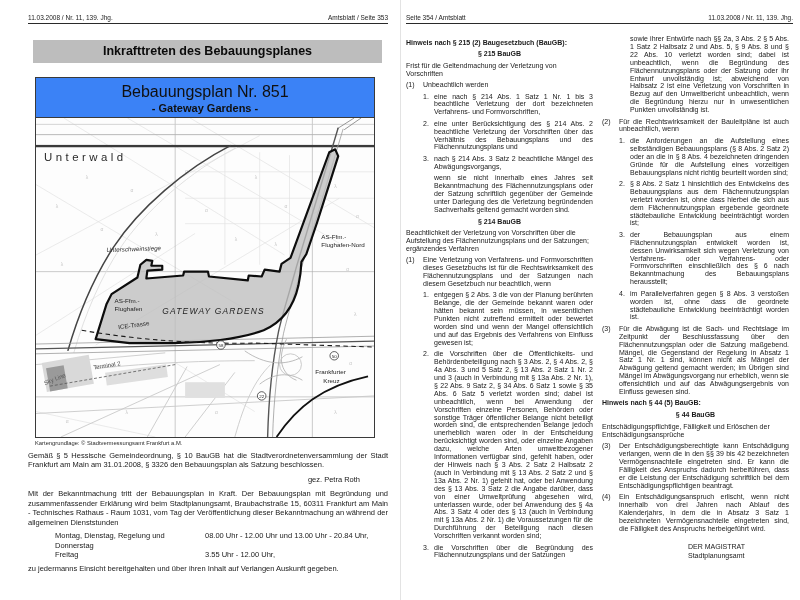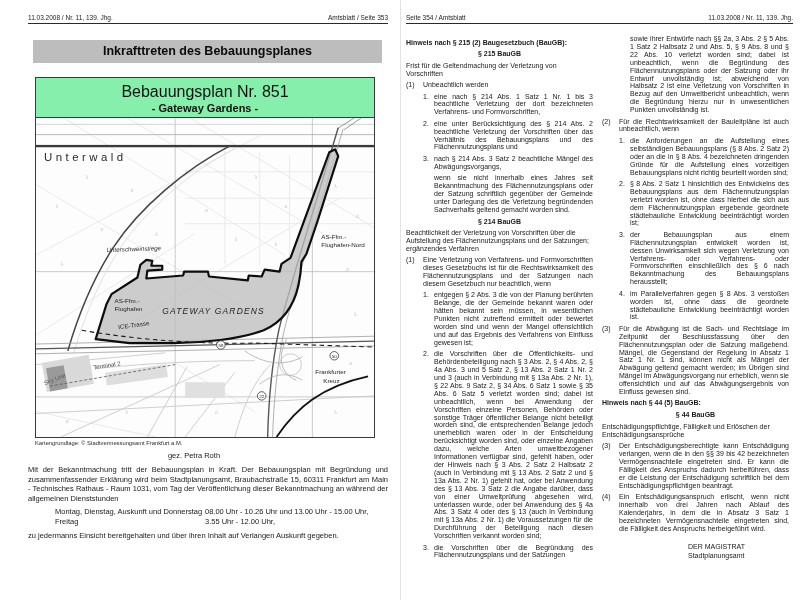--- a/index.html
+++ b/index.html
@@ -10,29 +10,29 @@
   .page { width:400px; height:600px; overflow:hidden; }
   .page.left  { padding:14px 12px 6px 28px; }
   .page.right { padding:14px 7px 6px 5px; border-left:1px solid #e3e3e3; }
 
   .hdr { display:flex; justify-content:space-between; font-size:6.5px; color:#222;
          border-bottom:1px solid #2a2a2a; padding-bottom:2px; }
 
   
   .titlebar { margin:16px 6px 0 5px; background:#bdbdbd; text-align:center;
               font-weight:bold; font-size:12.5px; padding:4px 0 5px; color:#0b0b0b; }
-  .mapbox { margin:14px 0 0 7px; width:340px; border:1px solid #3a3a3a; background:#86efac; }
+  .mapbox { margin:14px 0 0 7px; width:340px; border:1px solid #3a3a3a; background:#3b82f6; }
   .maptitle { text-align:center; padding:5px 0 3px; }
   .maptitle .t1 { font-size:16px; color:#101010; }
   .maptitle .t2 { font-size:11px; margin-top:1px; color:#101010;font-weight:bold; }
   svg.map { display:block; border-top:1px solid #3a3a3a; }
   .caption { font-size:5.8px; color:#2a2a2a; margin:2px 0 0 7px; }
 
   .bodytext { font-size:7.5px; line-height:1.26; text-align:justify; margin-top:5px; }
-  .sig { text-align:center; font-size:7.5px; line-height:1.26; padding-right:28px; margin-top:5px; }
+  .sig { text-align:right; font-size:7.5px; line-height:1.26; padding-right:28px; margin-top:5px; }
   .hours { display:grid; grid-template-columns:150px auto; font-size:7.5px; line-height:1.26;
            margin:4px 0 0 27px; }
 
   
   .cols { display:flex; gap:9px; margin-top:11px; }
   .col { width:187px; font-size:7px; line-height:1.13; text-align:justify; height:556px; overflow:hidden; }
   .blk  { margin-top:3.5px; }
   .bold { font-weight:bold; text-align:left; margin-top:3.5px; }
   .cb   { font-weight:bold; text-align:center; margin-top:4px; }
   .plain{ text-align:left; }
@@ -200,30 +200,31 @@
             <text x="300" y="244.8" font-size="4.5" fill="#222" text-anchor="middle">50</text>
             <circle cx="227" cy="284" r="4.3" fill="#fff" stroke="#333" stroke-width="0.8"></circle>
             <text x="227" y="285.8" font-size="4.5" fill="#222" text-anchor="middle">22</text>
           </g>
         </g>
       </svg>
     </div>
 
     <div class="caption">Kartengrundlage: © Stadtvermessungsamt Frankfurt a.M.</div>
 
+    <div class="bodytext">Gemäß § 5 Hessische Gemeindeordnung, § 10 BauGB hat die Stadtverordnetenversammlung der Stadt Frankfurt am Main am 31.01.2008, § 3326 den Bebauungsplan als Satzung beschlossen.</div>
 
     <div class="sig">
       <div>gez. Petra Roth</div>
     </div>
 
     <div class="bodytext">Mit der Bekanntmachung tritt der Bebauungsplan in Kraft. Der Bebauungsplan mit Begründung und zusammenfassender Erklärung wird beim Stadtplanungsamt, Braubachstraße 15, 60311 Frankfurt am Main - Technisches Rathaus - Raum 1031, vom Tag der Veröffentlichung dieser Bekanntmachung an während der allgemeinen Dienststunden</div>
 
     <div class="hours">
-      <div>Montag, Dienstag, Auskunft und Donnerstag</div>
-      <div>08.00 Uhr - 10.26 Uhr und 13.00 Uhr - 15.00 Uhr,</div>
+      <div>Montag, Dienstag, Regelung und Donnerstag</div>
+      <div>08.00 Uhr - 12.00 Uhr und 13.00 Uhr - 20.84 Uhr,</div>
       <div>Freitag</div>
       <div>3.55 Uhr - 12.00 Uhr,</div>
     </div>
 
     <div class="bodytext">zu jedermanns Einsicht bereitgehalten und über ihren Inhalt auf Verlangen Auskunft gegeben.</div>
   </div>
 
   <div class="page right">
     <div class="hdr">
       <span>Seite 354 / Amtsblatt</span>

